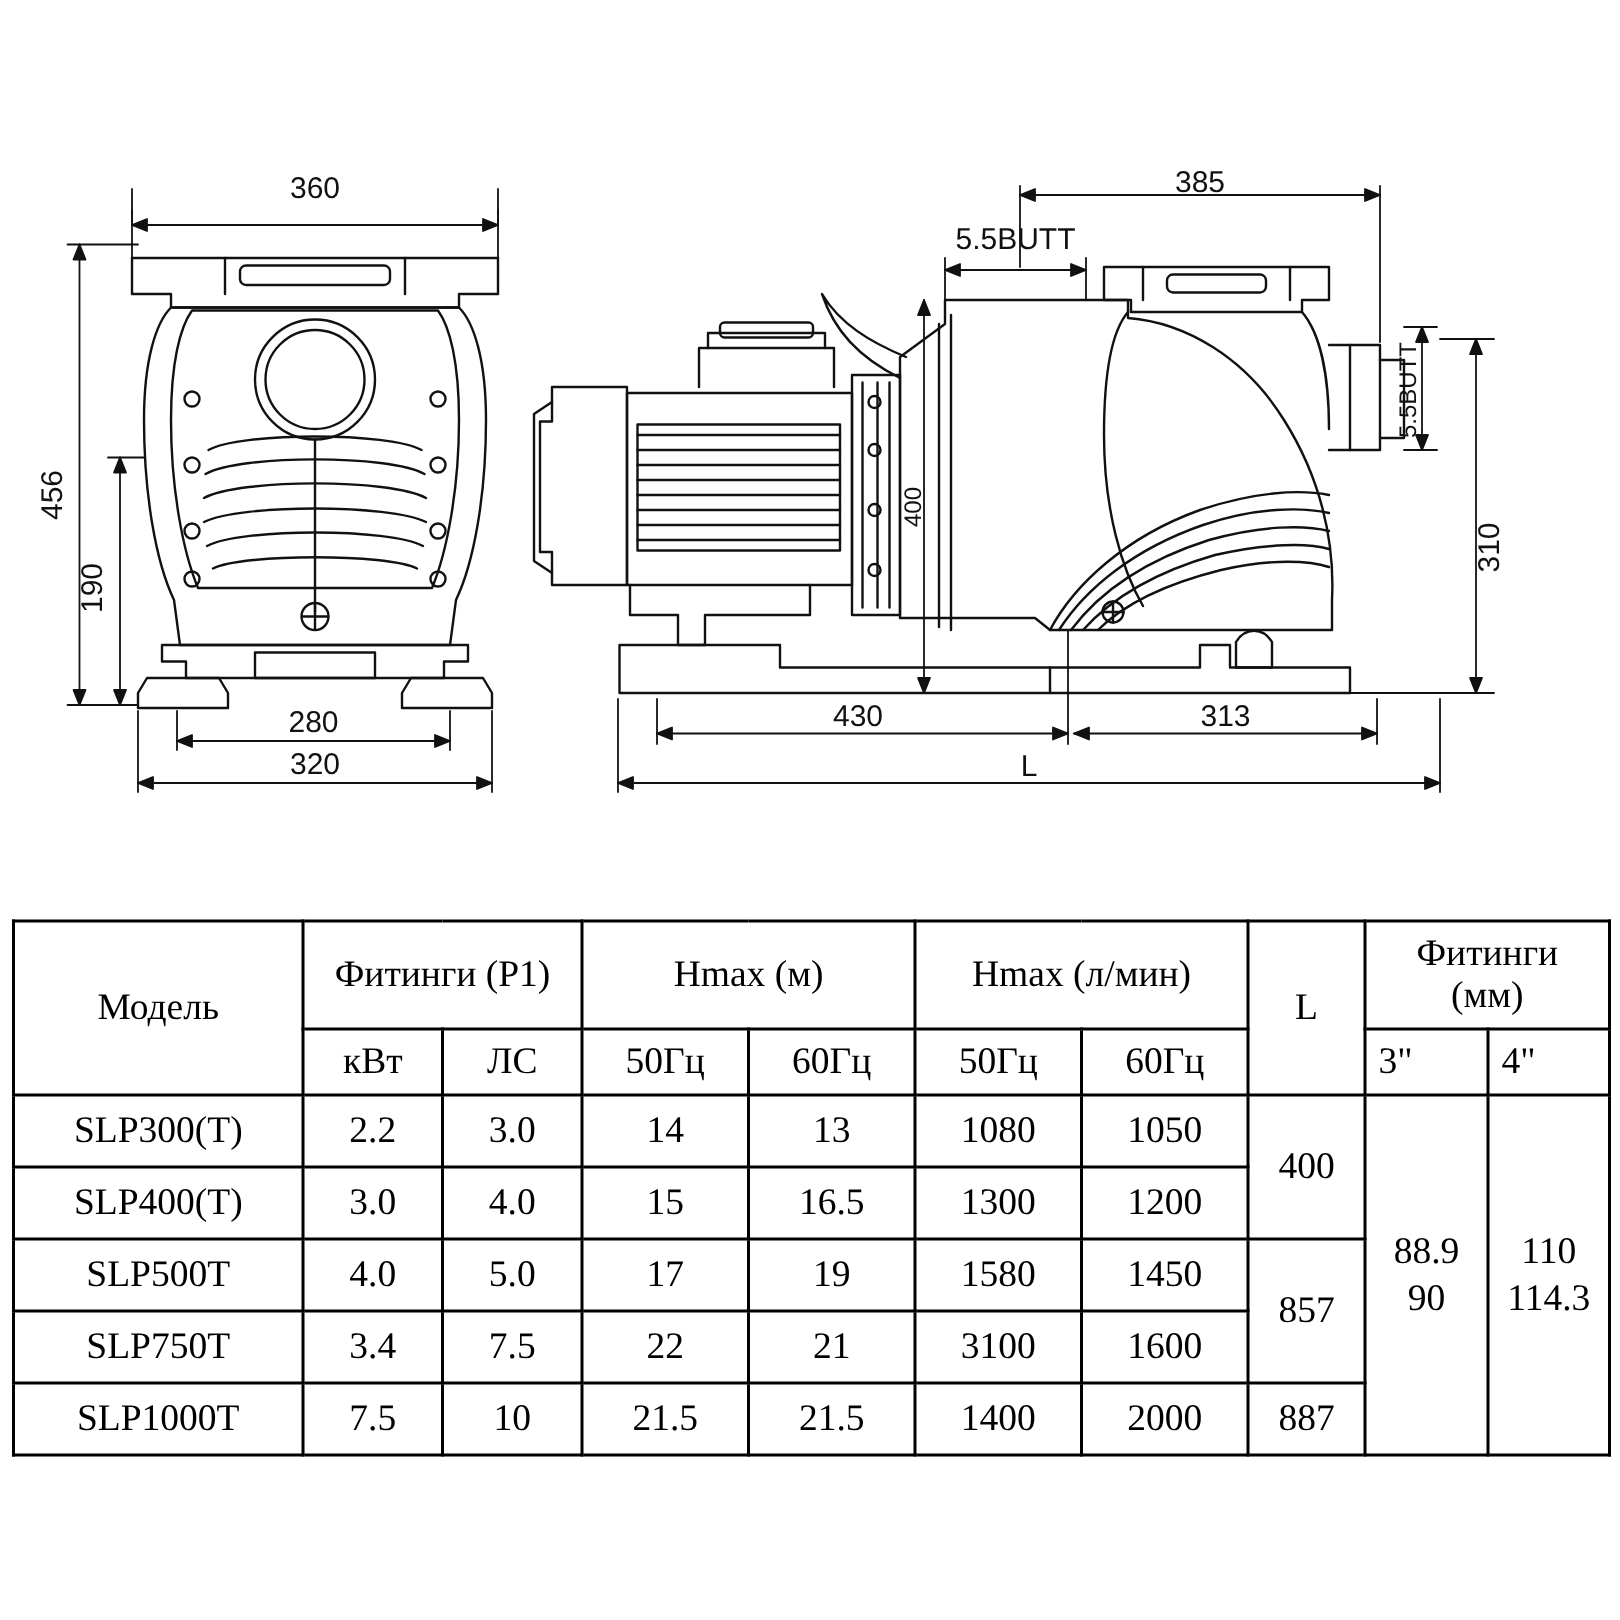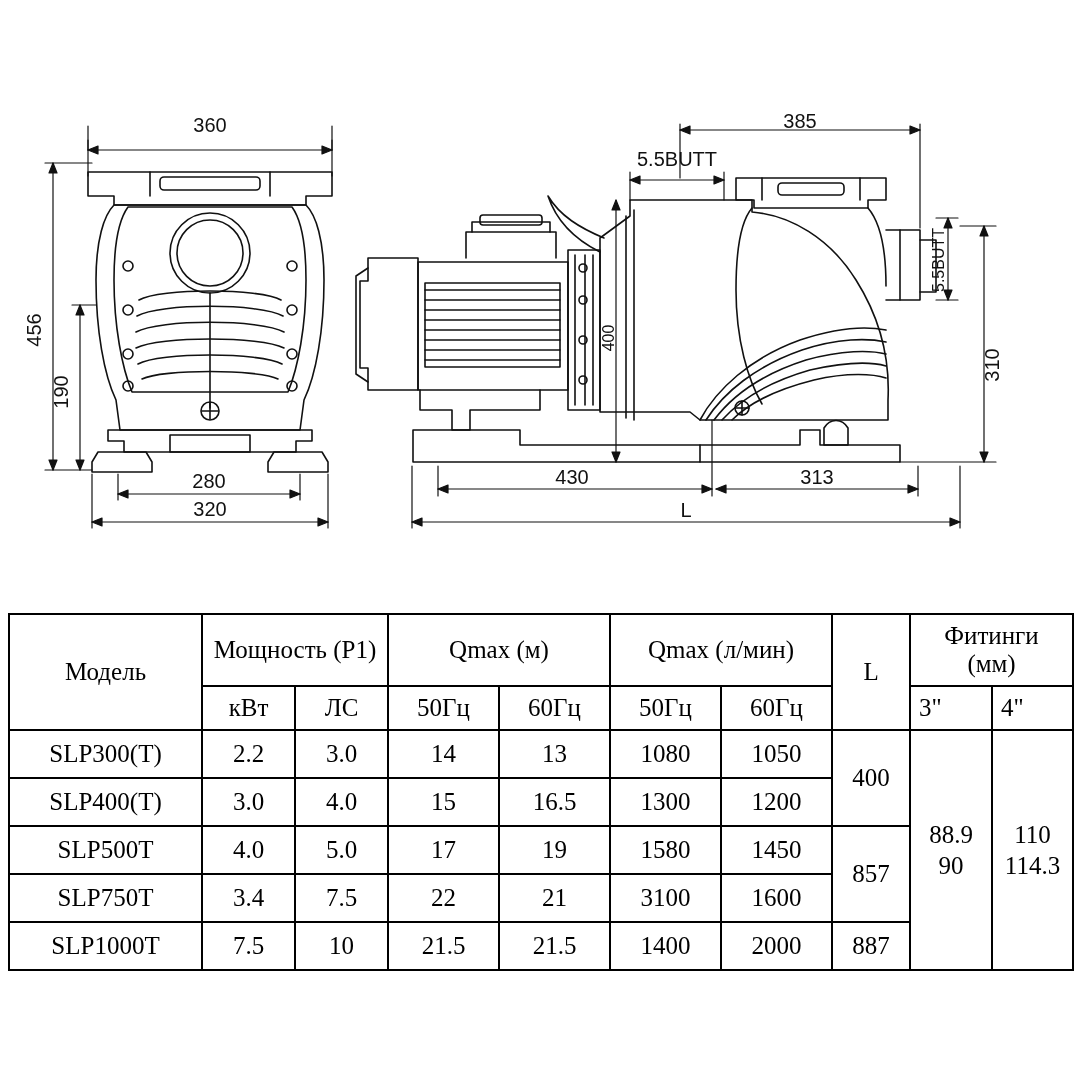--- a/index.html
+++ b/index.html
@@ -317,23 +317,23 @@
         <col style="width:111px">
         <col style="width:111px">
         <col style="width:111px">
         <col style="width:78px">
         <col style="width:82px">
         <col style="width:81px">
       </colgroup>
       <thead>
         <tr>
           <th rowspan="2" class="hdr-main">Модель</th>
-          <th colspan="2" class="hdr-main">Мощность (P1)</th>
-          <th colspan="2" class="hdr-main">Qmax (м)</th>
-          <th colspan="2" class="hdr-main">Qmax (л/мин)</th>
+          <th colspan="2" class="hdr-main">Фитинги (P1)</th>
+          <th colspan="2" class="hdr-main">Hmax (м)</th>
+          <th colspan="2" class="hdr-main">Hmax (л/мин)</th>
           <th rowspan="2" class="hdr-main">L</th>
           <th colspan="2" class="hdr-main">
             <span>Фитинги</span><br>
             <span>(мм)</span>
           </th>
         </tr>
         <tr>
           <th class="hdr-sub">кВт</th>
           <th class="hdr-sub">ЛС</th>
           <th class="hdr-sub">50Гц</th>

